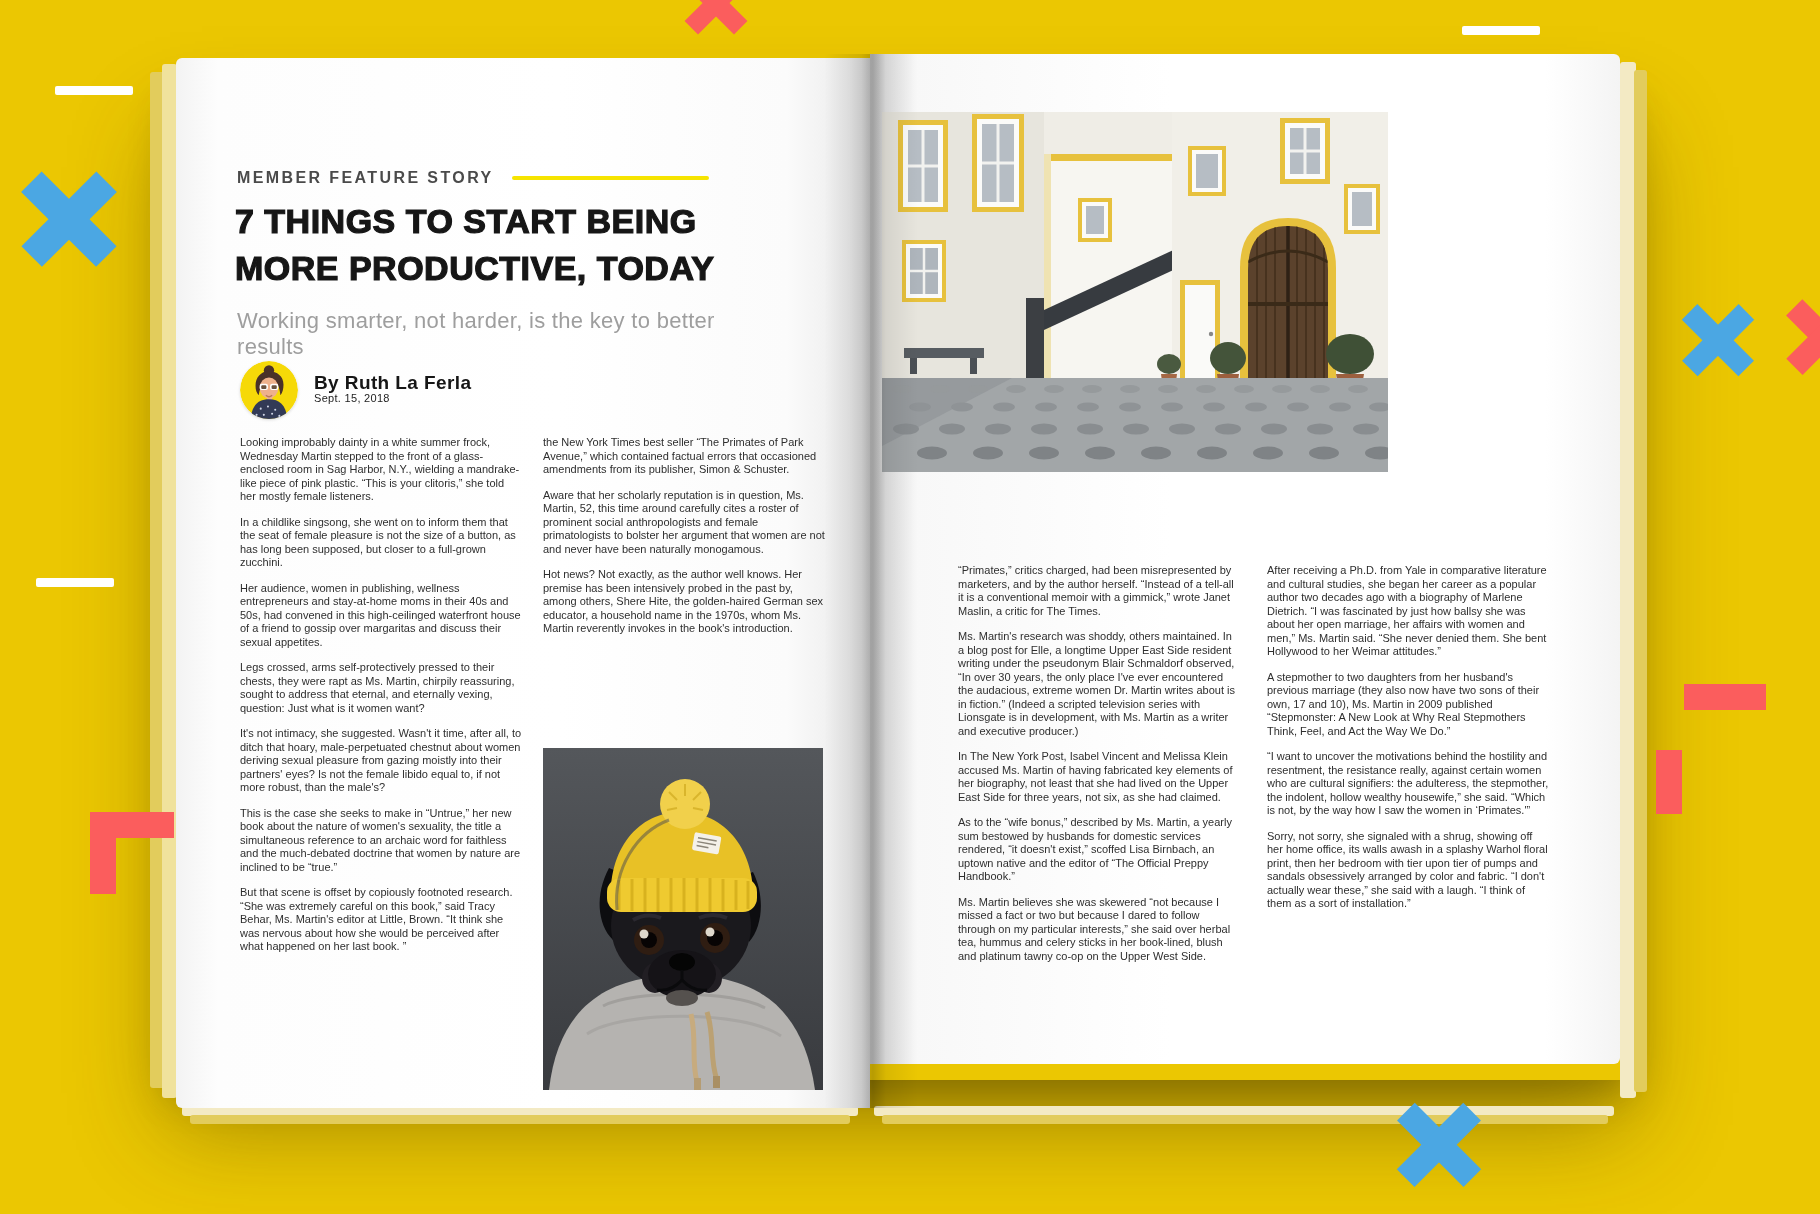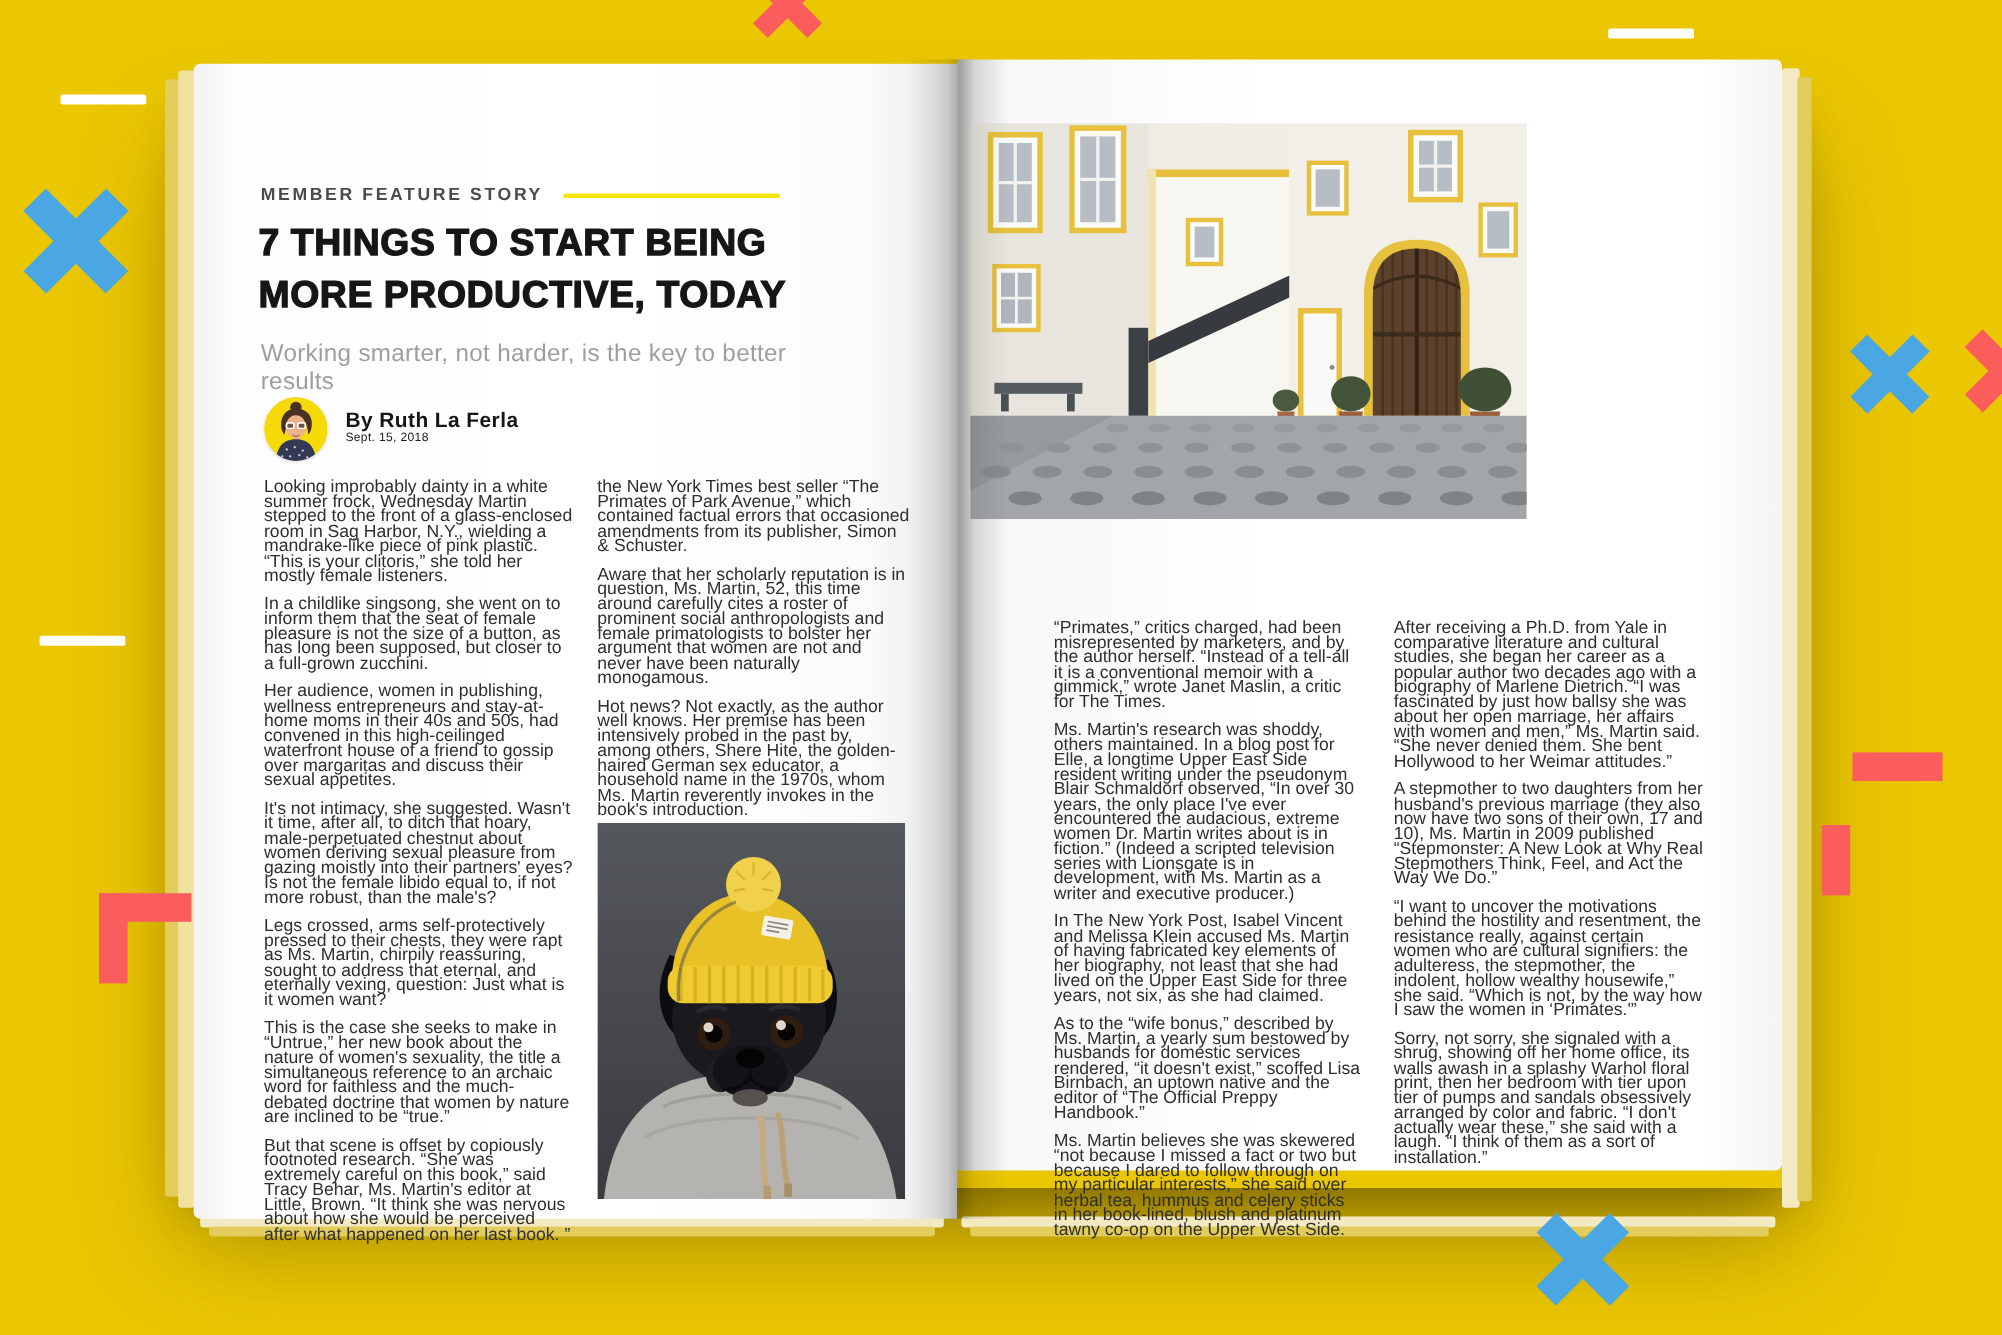--- a/index.html
+++ b/index.html
@@ -46,21 +46,21 @@
   .kicker{font-size:16px;font-weight:bold;letter-spacing:2.4px;color:#4a4a4a;white-space:nowrap}
   .kicker-line{flex:1;height:4px;background:#f6e400;border-radius:2px}
   .headline{left:59px;top:140px;width:560px;font-size:34px;line-height:47px;font-weight:bold;
     color:#161616;letter-spacing:.5px;-webkit-text-stroke:1.2px #161616}
   .subtitle{left:61px;top:250px;width:520px;font-size:22px;color:#9e9e9e;letter-spacing:.3px}
   .avatar{left:64px;top:303px;width:58px;height:58px;border-radius:50%;overflow:hidden;
     box-shadow:0 1px 3px rgba(0,0,0,.15)}
   .byline-author{left:138px;top:314px;font-size:19px;font-weight:bold;color:#161616;letter-spacing:.4px}
   .byline-date{left:138px;top:334px;font-size:11px;color:#222222;letter-spacing:.3px}
 
-  .col{position:absolute;font-size:16px;line-height:13.5px;color:#2e2e2e;letter-spacing:0}
+  .col{position:absolute;font-size:11px;line-height:13.5px;color:#2e2e2e;letter-spacing:0}
   .col p{margin:0 0 12px 0}
   .col-l1{left:64px;top:378px;width:282px}
   .col-l2{left:367px;top:378px;width:284px}
   .col-r1{left:88px;top:510px;width:280px}
   .col-r2{left:397px;top:510px;width:282px}
 
   .photo{position:absolute;overflow:hidden;box-shadow:inset 0 0 25px rgba(0,0,0,.06)}
   .photo svg{display:block;width:100%;height:100%}
   .pug-photo{left:367px;top:690px;width:280px;height:342px}
   .building-photo{left:12px;top:58px;width:506px;height:360px}
@@ -113,22 +113,22 @@
       </g>
     </svg>
   </div>
   <div class="abs byline-author">By Ruth La Ferla</div>
   <div class="abs byline-date">Sept. 15, 2018</div>
 
   <div class="col col-l1">
     <p>Looking improbably dainty in a white summer frock, Wednesday Martin stepped to the front of a glass-enclosed room in Sag Harbor, N.Y., wielding a mandrake-like piece of pink plastic. “This is your clitoris,” she told her mostly female listeners.</p>
     <p>In a childlike singsong, she went on to inform them that the seat of female pleasure is not the size of a button, as has long been supposed, but closer to a full-grown zucchini.</p>
     <p>Her audience, women in publishing, wellness entrepreneurs and stay-at-home moms in their 40s and 50s, had convened in this high-ceilinged waterfront house of a friend to gossip over margaritas and discuss their sexual appetites.</p>
+    <p>Legs crossed, arms self-protectively pressed to their chests, they were rapt as Ms. Martin, chirpily reassuring, sought to address that eternal, and eternally vexing, question: Just what is it women want?</p>
     <p>It's not intimacy, she suggested. Wasn't it time, after all, to ditch that hoary, male-perpetuated chestnut about women deriving sexual pleasure from gazing moistly into their partners' eyes? Is not the female libido equal to, if not more robust, than the male's?</p>
-    <p>Legs crossed, arms self-protectively pressed to their chests, they were rapt as Ms. Martin, chirpily reassuring, sought to address that eternal, and eternally vexing, question: Just what is it women want?</p>
     <p>This is the case she seeks to make in “Untrue,” her new book about the nature of women's sexuality, the title a simultaneous reference to an archaic word for faithless and the much-debated doctrine that women by nature are inclined to be “true.”</p>
     <p>But that scene is offset by copiously footnoted research. “She was extremely careful on this book,” said Tracy Behar, Ms. Martin's editor at Little, Brown. “It think she was nervous about how she would be perceived after what happened on her last book. ”</p>
   </div>
   <div class="col col-l2">
     <p>the New York Times best seller “The Primates of Park Avenue,” which contained factual errors that occasioned amendments from its publisher, Simon &amp; Schuster.</p>
     <p>Aware that her scholarly reputation is in question, Ms. Martin, 52, this time around carefully cites a roster of prominent social anthropologists and female primatologists to bolster her argument that women are not and never have been naturally monogamous.</p>
     <p>Hot news? Not exactly, as the author well knows. Her premise has been intensively probed in the past by, among others, Shere Hite, the golden-haired German sex educator, a household name in the 1970s, whom Ms. Martin reverently invokes in the book's introduction.</p>
   </div>
 
   <div class="photo pug-photo">

